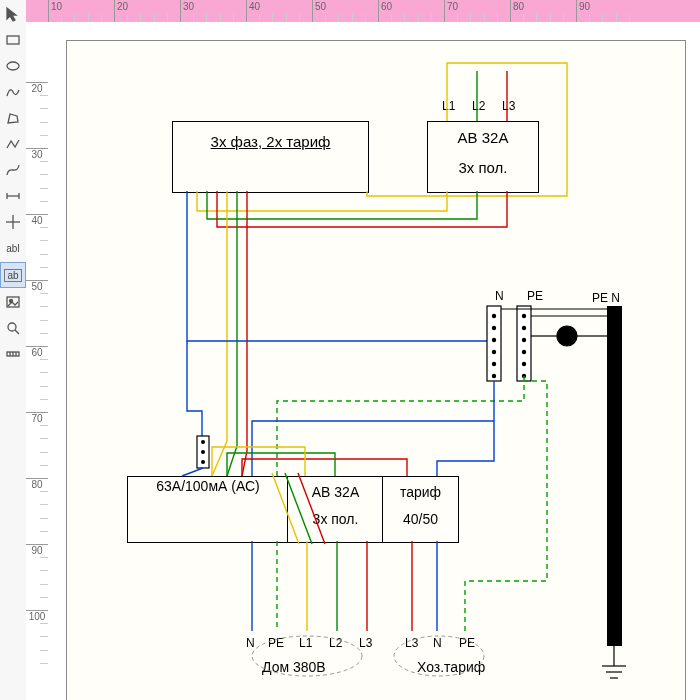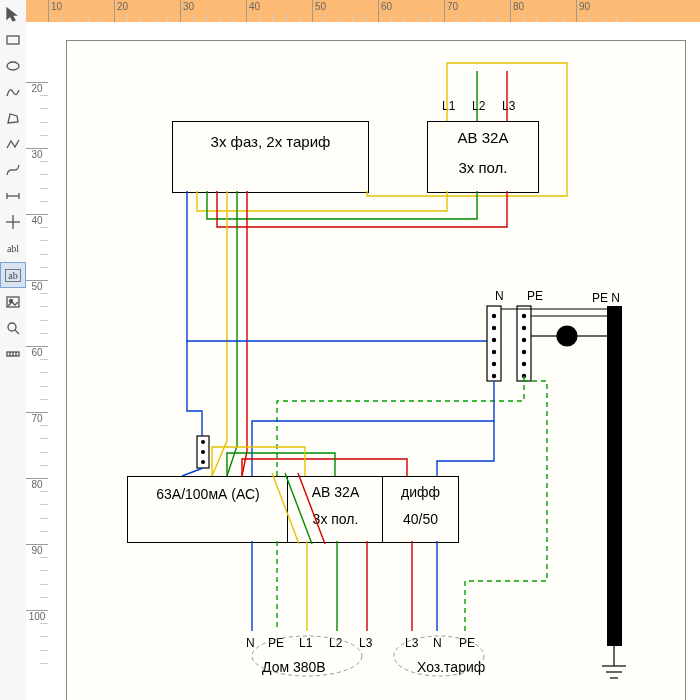--- a/index.html
+++ b/index.html
@@ -1,23 +1,23 @@
 <!DOCTYPE html>
 <html><head>
 <meta charset="utf-8">
 <style>
   html,body{margin:0;padding:0;background:#fff;font-family:Arial,Helvetica,sans-serif;}
   .app{position:relative;width:700px;height:700px;background:#fff;overflow:hidden;}
   
-  .toolbar{position:absolute;left:0;top:0;width:26px;height:700px;border-right:1px solid #c8c8c8;background:#f7f7f7;font-family:Liberation Serif, serif;}
+  .toolbar{position:absolute;left:0;top:0;width:26px;height:700px;border-right:1px solid #c8c8c8;background:#f7f7f7;}
   .tbtn{width:24px;height:24px;margin:2px auto;display:flex;align-items:center;justify-content:center;color:#444;font-size:13px;}
   .tbtn.sel{background:#d8e4f3;border:1px solid #7aa3d6;}
   .tbtn svg{width:16px;height:16px;stroke:#555;fill:none;stroke-width:1.3;}
   
-  .ruler-h{position:absolute;left:26px;top:0;right:0;height:22px;background:#fdba74;border-bottom:1px solid #bbb;}
+  .ruler-h{position:absolute;left:26px;top:0;right:0;height:22px;background:#f9a8d4;border-bottom:1px solid #bbb;}
   .ruler-h .tick{position:absolute;top:0;height:22px;border-left:1px solid #999;font-size:10px;color:#666;padding-left:2px;box-sizing:border-box;}
   .ruler-h .tick span{position:relative;top:1px;}
   .ruler-h .minor{position:absolute;top:14px;height:8px;border-left:1px solid #ccc;}
   .ruler-v{position:absolute;left:26px;top:22px;width:22px;bottom:0;background:#fff;border-right:1px solid #bbb;}
   .ruler-v .tick{position:absolute;left:0;width:22px;border-top:1px solid #999;font-size:10px;color:#666;box-sizing:border-box;text-align:center;}
   .ruler-v .minor{position:absolute;left:14px;width:8px;border-top:1px solid #ccc;}
   
   .canvas{position:absolute;left:48px;top:22px;right:0;bottom:0;background:#fff;}
   .page{position:absolute;left:18px;top:18px;width:618px;height:660px;border:1px solid #888;background:#fffef8;}
   
@@ -215,36 +215,36 @@
       <div class="minor" style="top: 601.2px;"></div>
       <div class="minor" style="top: 614.4px;"></div>
       <div class="minor" style="top: 627.6px;"></div>
       <div class="minor" style="top: 640.8px;"></div>
     </div>
 
   <div class="canvas">
     <div class="page">
 
       <div class="box" style="left:105px;top:80px;width:195px;height:70px;">
-        <div style="margin-top:10px;">3х фаз, 2х тариф</div>
+        <div style="margin-top:10px;text-decoration:underline;">3х фаз, 2х тариф</div>
       </div>
       <div class="box" style="left:360px;top:80px;width:110px;height:70px;">
         <div class="l1">АВ 32А</div>
         <div style="margin-top:10px;">3х пол.</div>
       </div>
 
       <div class="box" style="left:60px;top:435px;width:160px;height:65px;font-size:14px;">
-        <div style="margin-top:8px;">63А/100мА (АС)</div>
+        <div style="">63А/100мА (АС)</div>
       </div>
       <div class="box" style="left:220px;top:435px;width:95px;height:65px;font-size:14px;">
         <div class="l1">АВ 32А</div>
         <div style="margin-top:8px;">3х пол.</div>
       </div>
       <div class="box" style="left:315px;top:435px;width:75px;height:65px;font-size:14px;">
-        <div class="l1">дифф</div>
+        <div class="l1">тариф</div>
         <div style="margin-top:8px;">40/50</div>
       </div>
 
       <div class="lbl small" style="left:375px;top:58px;">L1</div>
       <div class="lbl small" style="left:405px;top:58px;">L2</div>
       <div class="lbl small" style="left:435px;top:58px;">L3</div>
       <div class="lbl small" style="left:428px;top:248px;">N</div>
       <div class="lbl small" style="left:460px;top:248px;">PE</div>
       <div class="lbl small" style="left:525px;top:250px;">PE N</div>
 

